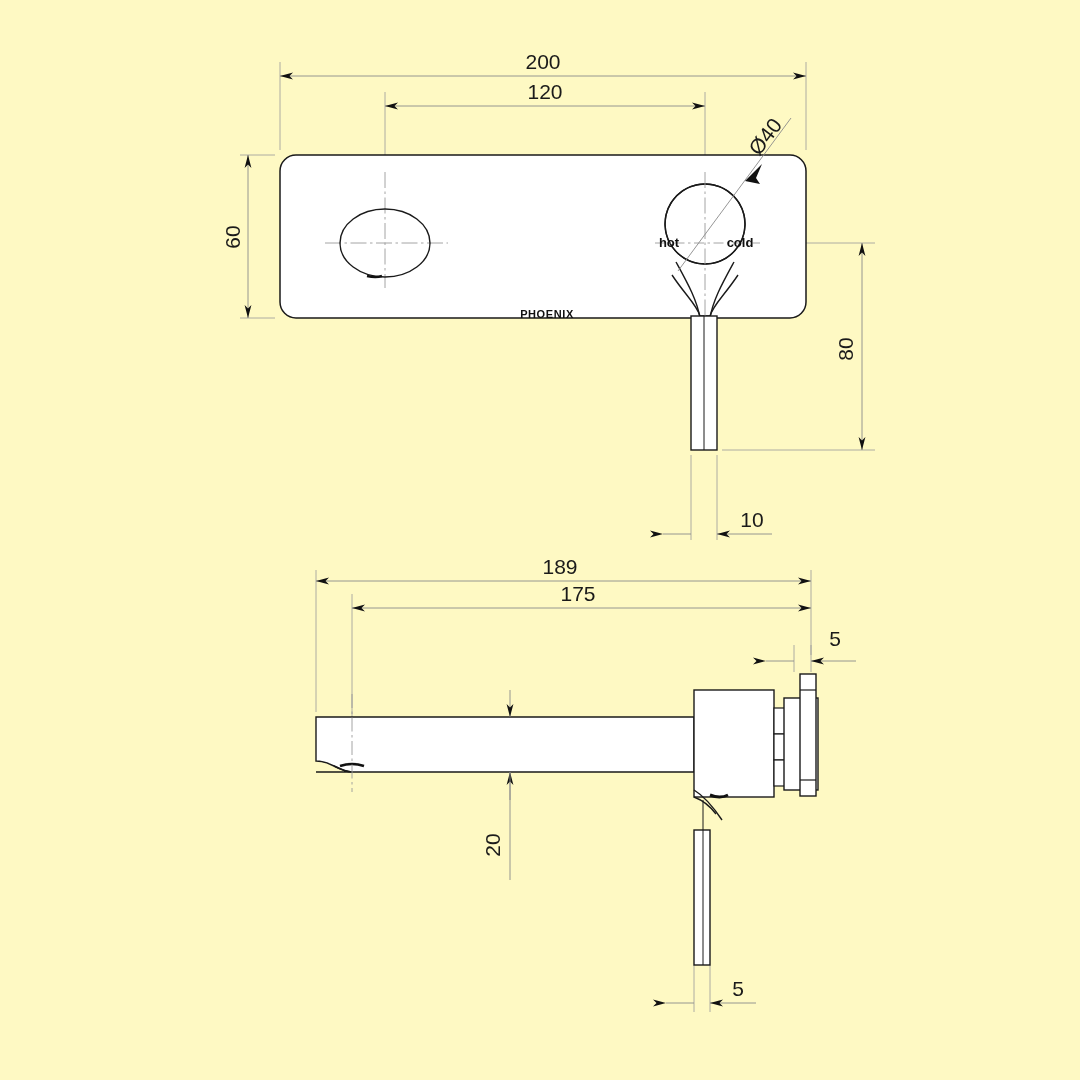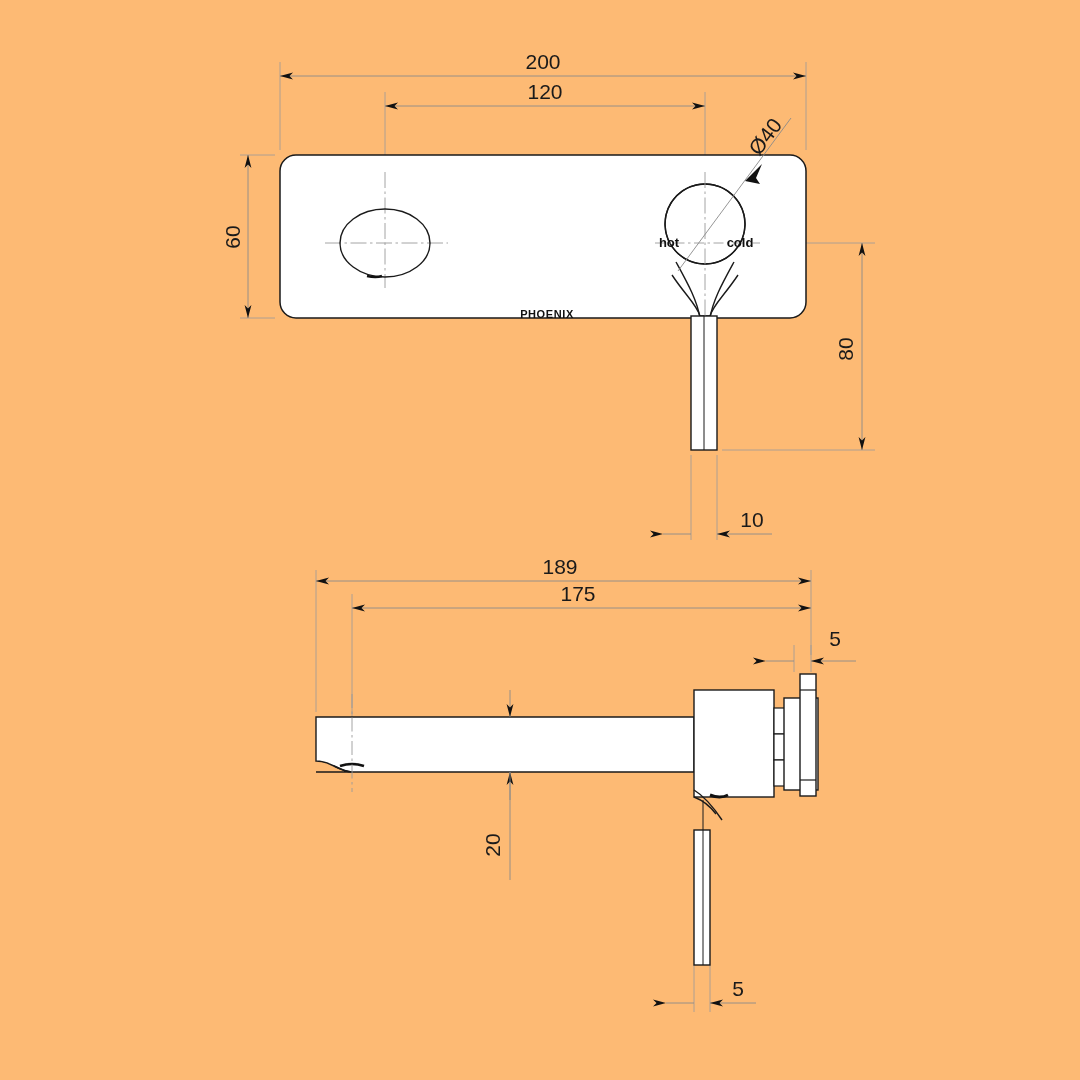--- a/index.html
+++ b/index.html
@@ -4,21 +4,21 @@
 <style>
   html, body {
     margin: 0;
     padding: 0;
     background: #ffffff;
   }
   #sheet {
     position: relative;
     width: 1080px;
     height: 1080px;
-    background: #fdba74;
+    background: #fef9c3;
     font-family: "Liberation Sans", sans-serif;
     overflow: hidden;
   }
   svg { display: block; }
   text { font-family: "Liberation Sans", sans-serif; }
   .dimtext {
     font-size: 21px;
     fill: #1a1a1a;
   }
   .brandtext {

